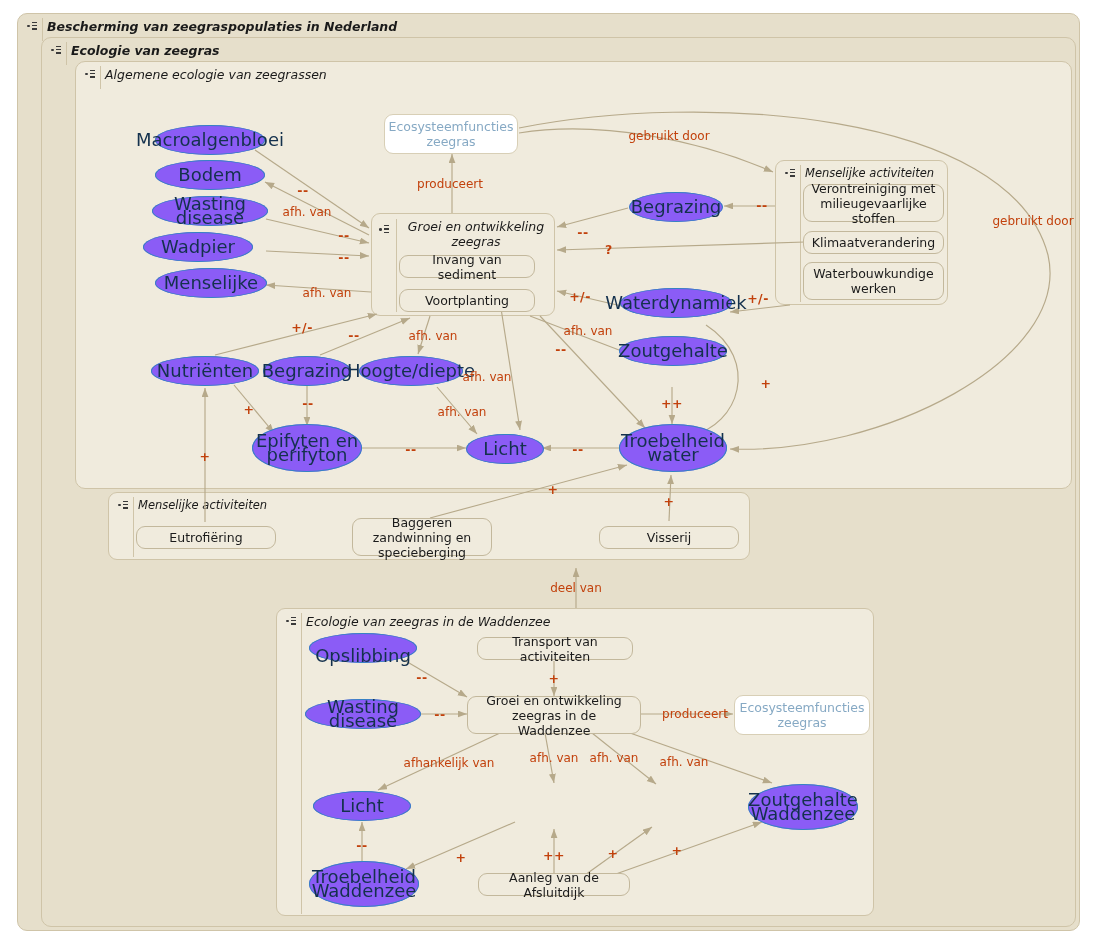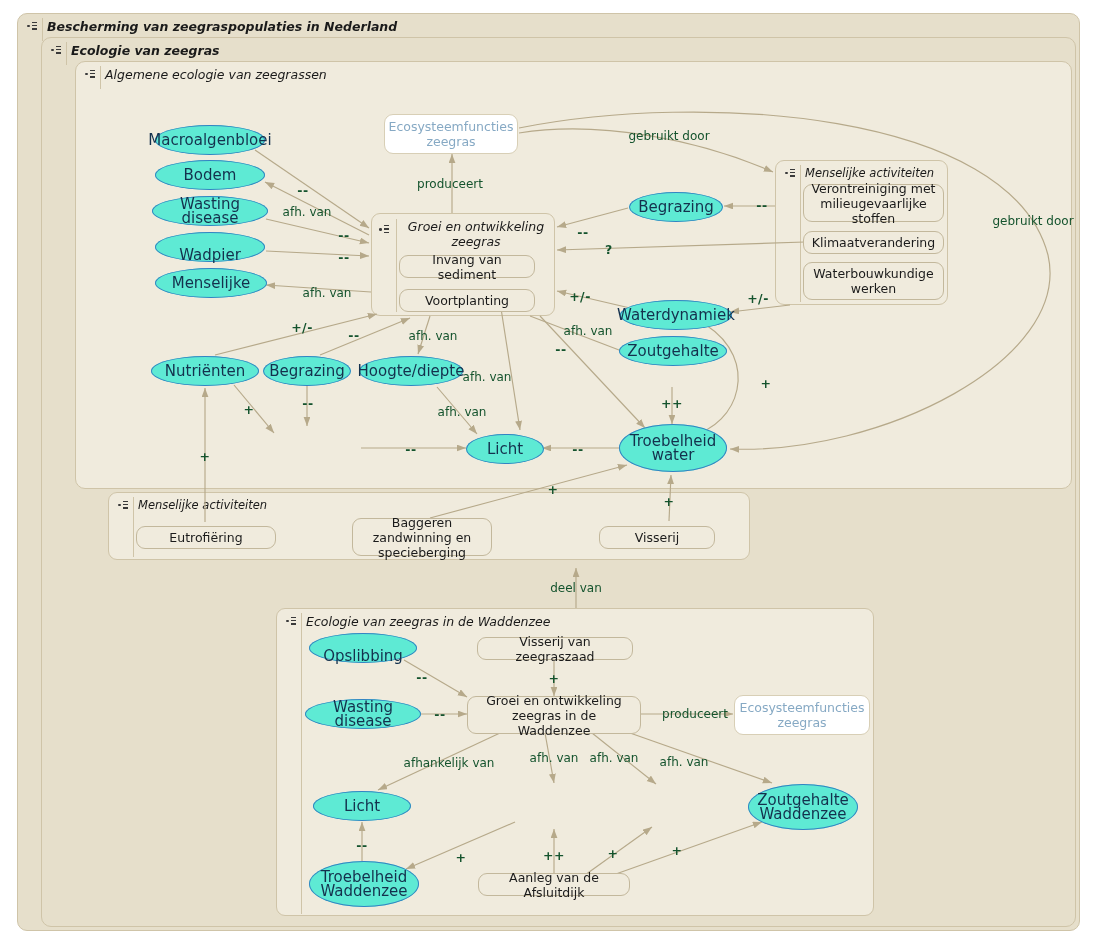--- a/index.html
+++ b/index.html
@@ -17,27 +17,27 @@
   .pkg-title.bold{font-weight:bold;font-size:12.5px;}
   .vrule{position:absolute;width:1px;background:#cfc4a8;}
   
   .pkgicon{position:relative;width:13px;height:11px;flex:0 0 auto;}
   .pkgicon i{position:absolute;background:#3a3a3a;display:block;}
   .pkgicon i.d{left:0;top:4px;width:2.5px;height:2.5px;border-radius:50%;}
   .pkgicon i.r1{left:5px;top:1px;width:5px;height:1.4px;}
   .pkgicon i.r2{left:5px;top:4.4px;width:5px;height:1.4px;}
   .pkgicon i.r3{left:5px;top:7.8px;width:5px;height:1.4px;}
   
-  .ell{border-radius:50%;background:#5eead4;color:#14314d;font-size:15px;line-height:14px;
+  .ell{border-radius:50%;background:#8b5cf6;color:#14314d;font-size:18px;line-height:14px;
        box-shadow:inset 0 0 0 1px #3483c2;}
   
   .rect{border:1px solid #c3b89c;border-radius:9px;background:#f0ebdd;color:#1b1b1b;font-size:12.5px;line-height:15px;padding:2px 6px;}
   .rect.white{background:#ffffff;color:#86a9c4;border-color:#d8cfb6;}
   
-  .elab{position:absolute;font-size:12px;color:#14532d;white-space:nowrap;transform:translate(-50%,-50%);}
+  .elab{position:absolute;font-size:12px;color:#c2410c;white-space:nowrap;transform:translate(-50%,-50%);}
   .elab.sm{font-size:12.5px;font-weight:bold;letter-spacing:0.5px;}
 </style>
 </head>
 <body>
 
 <div id="stage">
 
   <div class="pkg" style="left:17px;top:13px;width:1063px;height:918px;">
     <div class="pkg-head" style="width:400px;">
       <span class="pkgicon">
@@ -226,44 +226,47 @@
 
   <div class="node ell" style="left:155px;top:125px;width:110px;height:30px;">
       <span>Macroalgenbloei</span>
     </div>
   <div class="node ell" style="left:155px;top:160px;width:110px;height:30px;">
       <span>Bodem</span>
     </div>
   <div class="node ell" style="left:152px;top:196px;width:116px;height:30px;">
       <span>Wasting disease</span>
     </div>
-  <div class="node ell" style="left:155px;top:232px;width:110px;height:30px;align-items:flex-end;">
+  <div class="node ell" style="left:143px;top:232px;width:110px;height:30px;">
       <span>Wadpier</span>
     </div>
   <div class="node ell" style="left:155px;top:268px;width:112px;height:30px;">
       <span>Menselijke</span>
     </div>
 
   <div class="node ell" style="left:151px;top:356px;width:108px;height:30px;">
       <span>Nutriënten</span>
     </div>
   <div class="node ell" style="left:263px;top:356px;width:88px;height:30px;">
       <span>Begrazing</span>
     </div>
   <div class="node ell" style="left:359px;top:356px;width:104px;height:30px;">
       <span>Hoogte/diepte</span>
     </div>
+  <div class="node ell" style="left:252px;top:424px;width:110px;height:48px;">
+      <span>Epifyten en perifyton</span>
+    </div>
   <div class="node ell" style="left:466px;top:434px;width:78px;height:30px;">
       <span>Licht</span>
     </div>
 
   <div class="node ell" style="left:629px;top:192px;width:94px;height:30px;">
       <span>Begrazing</span>
     </div>
-  <div class="node ell" style="left:620px;top:300px;width:112px;height:30px;">
+  <div class="node ell" style="left:620px;top:288px;width:112px;height:30px;">
       <span>Waterdynamiek</span>
     </div>
   <div class="node ell" style="left:619px;top:336px;width:108px;height:30px;text-align:center;">
       <span>Zoutgehalte</span>
     </div>
   <div class="node ell" style="left:619px;top:424px;width:108px;height:48px;">
       <span>Troebelheid water</span>
     </div>
 
   <div class="node rect white" style="left:384px;top:114px;width:134px;height:40px;">
@@ -286,42 +289,42 @@
   <div class="node rect" style="left:803px;top:262px;width:141px;height:38px;">
       <span>Waterbouwkundige werken</span>
     </div>
 
   <div class="node rect" style="left:136px;top:526px;width:140px;height:23px;">
       <span>Eutrofiëring</span>
     </div>
   <div class="node rect" style="left:352px;top:518px;width:140px;height:38px;">
       <span>Baggeren zandwinning en specieberging</span>
     </div>
-  <div class="node rect" style="left:599px;top:526px;width:116px;height:23px;">
+  <div class="node rect" style="left:599px;top:526px;width:140px;height:23px;">
       <span>Visserij</span>
     </div>
 
   <div class="node ell" style="left:309px;top:633px;width:108px;height:30px;align-items:flex-end;">
       <span>Opslibbing</span>
     </div>
   <div class="node ell" style="left:305px;top:699px;width:116px;height:30px;">
       <span>Wasting disease</span>
     </div>
   <div class="node ell" style="left:313px;top:791px;width:98px;height:30px;">
       <span>Licht</span>
     </div>
   <div class="node ell" style="left:309px;top:861px;width:110px;height:46px;">
       <span>Troebelheid Waddenzee</span>
     </div>
   <div class="node ell" style="left:748px;top:784px;width:110px;height:46px;">
       <span>Zoutgehalte Waddenzee</span>
     </div>
 
   <div class="node rect" style="left:477px;top:637px;width:156px;height:23px;">
-      <span>Visserij van zeegraszaad</span>
+      <span>Transport van activiteiten</span>
     </div>
   <div class="node rect" style="left:467px;top:696px;width:174px;height:38px;">
       <span>Groei en ontwikkeling zeegras in de Waddenzee</span>
     </div>
   <div class="node rect white" style="left:734px;top:695px;width:136px;height:40px;">
       <span>Ecosysteemfuncties zeegras</span>
     </div>
   <div class="node rect" style="left:478px;top:873px;width:152px;height:23px;">
       <span>Aanleg van de Afsluitdijk</span>
     </div>

